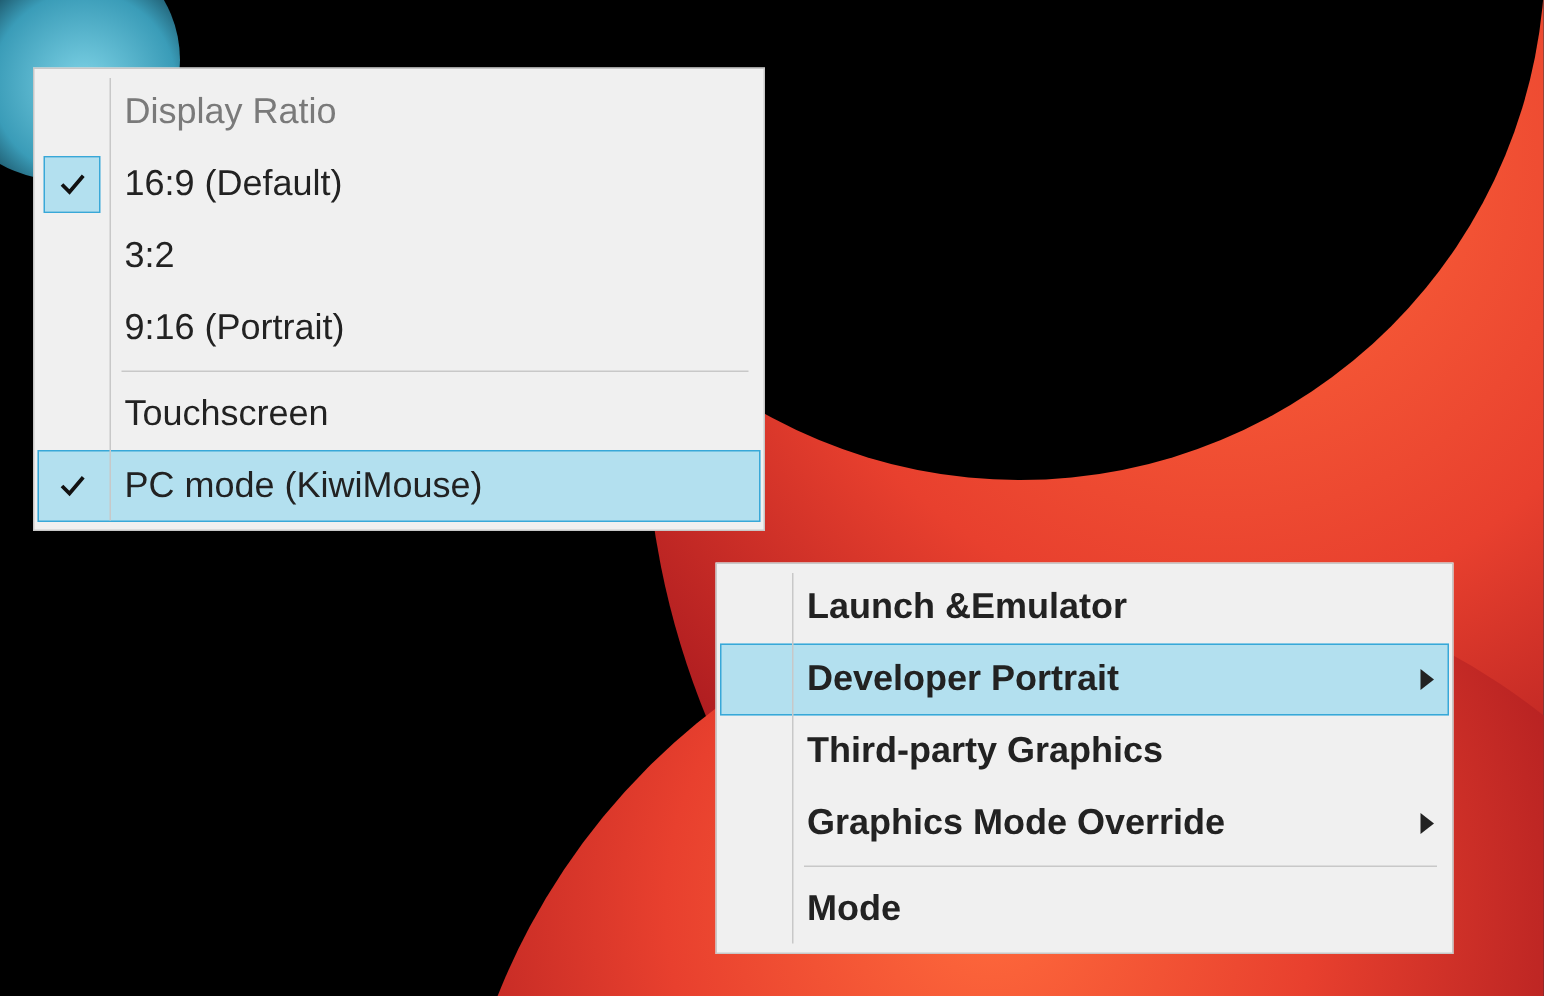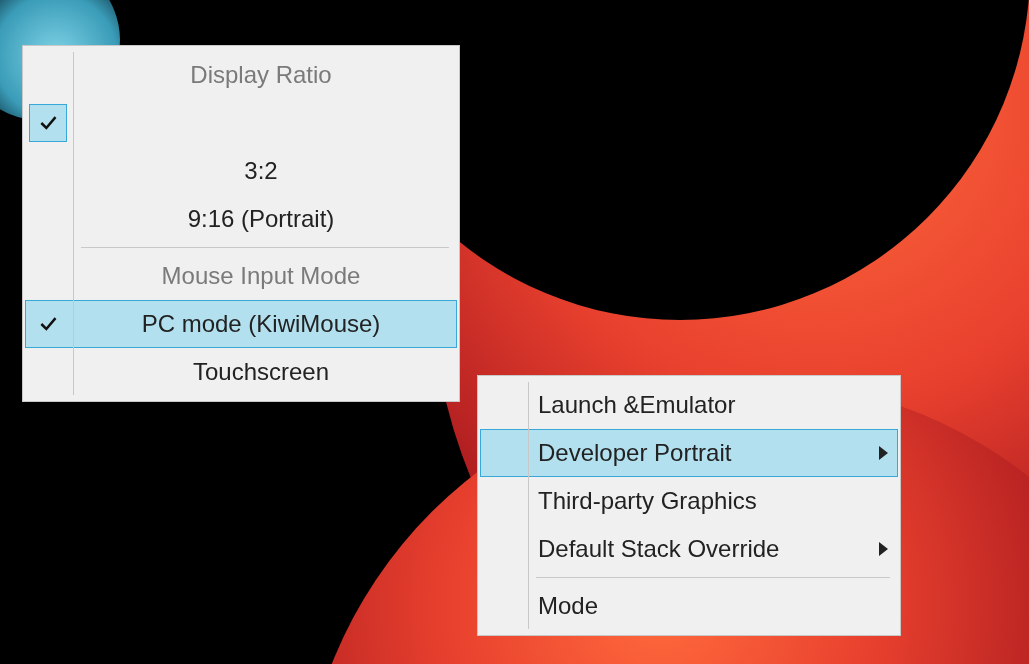--- a/index.html
+++ b/index.html
@@ -105,26 +105,26 @@
   }
   .submenu-arrow {
     width:0; height:0;
     border-top:7px solid transparent;
     border-bottom:7px solid transparent;
     border-left:9px solid #222;
   }
   
   #submenu {
     top:45px; left:22px;
-    width:438px;
-    text-align:center;
+    width:488px;
   }
   #mainmenu {
     top:375px; left:477px;
-    width:424px;
+    width:492px;
+    font-weight:bold;
   }
   #mainmenu .check-col { width:46px; }
   #mainmenu .vsep { left:50px; }
   #mainmenu .menu-separator-line { margin-left:56px; }
 </style>
 </head>
 <body>
 
 <div class="wallpaper">
   <div class="shape1"></div>
@@ -142,53 +142,50 @@
   </div>
 
   <div class="menu-row">
     <div class="check-col">
       <div class="selected-box">
         <svg class="checkmark" viewBox="0 0 24 24">
             <path d="M4 12 L10 18 L21 5" stroke="#111" stroke-width="3" fill="none"></path>
           </svg>
       </div>
     </div>
+    <div class="label-col">16:9 (Default)</div>
   </div>
 
 
   <div class="menu-row">
     <div class="check-col"></div>
     <div class="label-col">3:2</div>
   </div>
 
   <div class="menu-row">
     <div class="check-col"></div>
     <div class="label-col">9:16 (Portrait)</div>
   </div>
 
   <div class="menu-separator-line"></div>
 
-  <div class="menu-row section-header">
-    <div class="check-col"></div>
-    <div class="label-col">Mouse Input Mode</div>
+
+  <div class="menu-row">
+    <div class="check-col"></div>
+    <div class="label-col">Touchscreen</div>
   </div>
 
   <div class="menu-row highlight">
     <div class="check-col">
       <svg class="checkmark" viewBox="0 0 24 24">
           <path d="M4 12 L10 18 L21 5" stroke="#111" stroke-width="3" fill="none"></path>
         </svg>
     </div>
     <div class="label-col">PC mode (KiwiMouse)</div>
   </div>
-
-  <div class="menu-row">
-    <div class="check-col"></div>
-    <div class="label-col">Touchscreen</div>
-  </div>
 </div>
 
 <div id="mainmenu" class="context-menu">
   <div class="vsep"></div>
 
   <div class="menu-row">
     <div class="check-col"></div>
     <div class="label-col">Launch &amp;Emulator</div>
     <div class="arrow-col"></div>
   </div>
@@ -202,21 +199,21 @@
   </div>
 
   <div class="menu-row">
     <div class="check-col"></div>
     <div class="label-col">Third-party Graphics</div>
     <div class="arrow-col"></div>
   </div>
 
   <div class="menu-row">
     <div class="check-col"></div>
-    <div class="label-col">Default Stack Override</div>
+    <div class="label-col">Graphics Mode Override</div>
     <div class="arrow-col">
         <div class="submenu-arrow"></div>
       </div>
   </div>
 
   <div class="menu-separator-line"></div>
 
   <div class="menu-row">
     <div class="check-col"></div>
     <div class="label-col">Mode</div>

